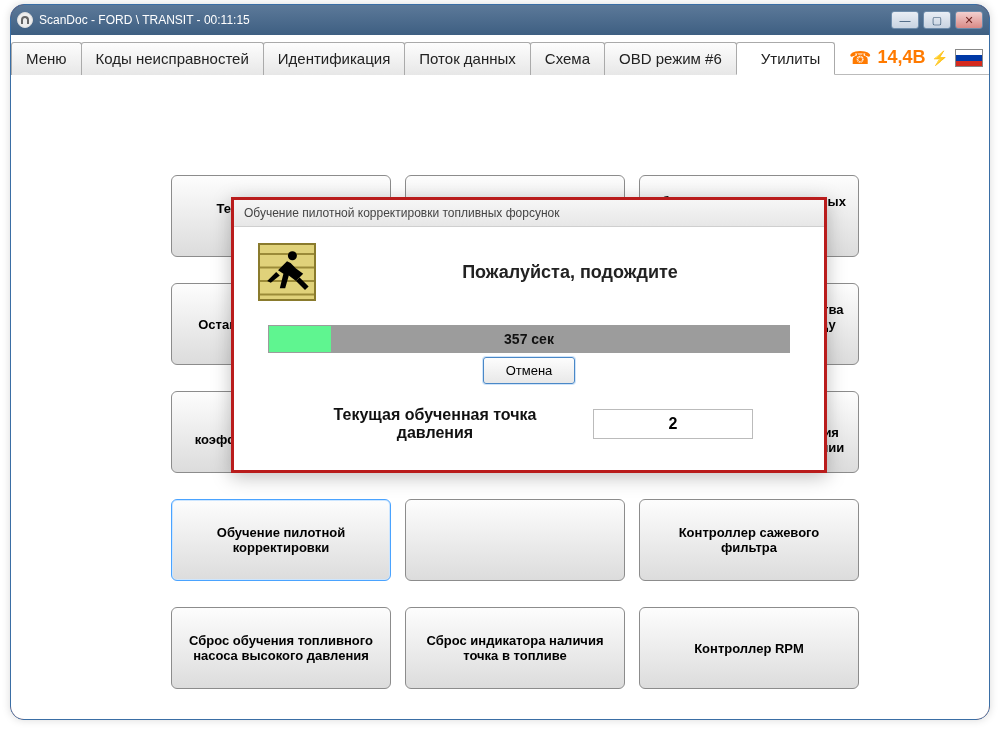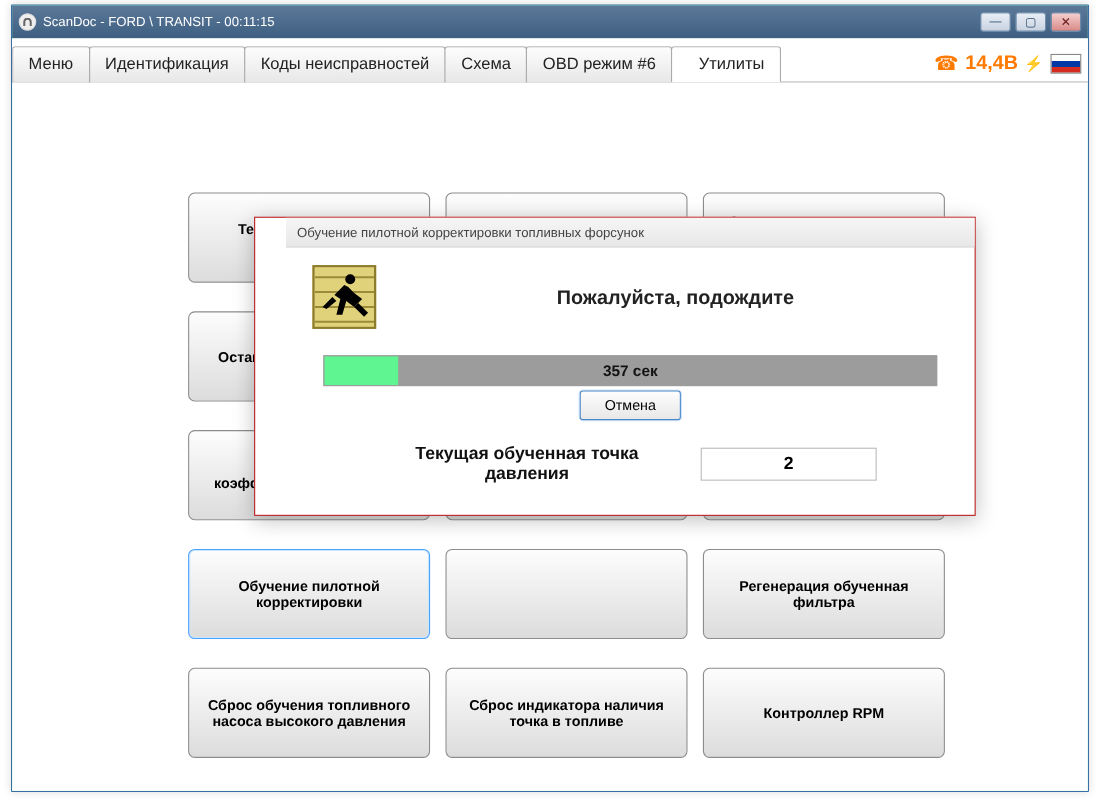--- a/index.html
+++ b/index.html
@@ -9,23 +9,23 @@
     font-size: 13px;
     background: #fff;
     width: 1000px;
     height: 738px;
     overflow: hidden;
   }
   .window {
     width: 980px;
     margin: 4px auto;
     border: 1px solid #3a6ea5;
-    border-radius: 1px;
+    border-radius: 14px;
     overflow: hidden;
-    background: #86efac;
+    background: #7f1d1d;
     box-shadow: 0 0 8px rgba(0,0,0,0.15);
   }
   .titlebar {
     height: 30px;
     background: linear-gradient(#5c7999,#3e5f82);
     display: flex;
     align-items: center;
     color: #fff;
     font-size: 12px;
     padding: 0 6px;
@@ -139,25 +139,24 @@
     cursor: pointer;
   }
   .util-btn.selected {
     border: 1.5px solid #4aa3ff;
     box-shadow: inset 0 0 0 1px #cde6ff;
   }
   
   .modal {
     position: absolute;
     top: 162px; left: 220px;
-    width: 656px;
-    background: #fff;
-    border: 1px solid #b91c1c;
+    width: 596px;
+    background: #fff;
+    border: 3px solid #b91c1c;
     box-shadow: 0 4px 18px rgba(0,0,0,0.25);
-    padding-left: 28px;
   }
   .modal-title {
     background: linear-gradient(#f6f6f6,#e7e7e7);
     border-bottom: 1px solid #cfcfcf;
     padding: 6px 10px;
     font-size: 12px;
     color: #444;
   }
   .modal-body {
     padding: 16px 24px 28px;
@@ -249,22 +248,23 @@
     <div class="win-controls">
       <div class="win-btn">—</div>
       <div class="win-btn">▢</div>
       <div class="win-btn close">✕</div>
     </div>
   </div>
 
   <div class="content-area">
     <div class="tabs">
       <div class="tab">Меню</div>
+      <div class="tab">Коды неисправностей</div>
       <div class="tab">Идентификация</div>
-      <div class="tab">Коды неисправностей</div>
+      <div class="tab">Поток данных</div>
       <div class="tab">Схема</div>
       <div class="tab">OBD режим #6</div>
       <div class="tab active">Утилиты</div>
       <div class="status-right">
         <span class="phone-icon">☎</span>
         <span class="voltage">14,4B</span>
         <span class="plug-icon">⚡</span>
         <div class="flag"></div>
       </div>
     </div>
@@ -277,21 +277,21 @@
       <div class="util-btn">Останов / Пуск двигателя</div>
       <div class="util-btn"></div>
       <div class="util-btn">Сброс адаптации количества впрыска на холостом ходу клапана</div>
 
       <div class="util-btn">Корректировка коэффициентов форсунок</div>
       <div class="util-btn"></div>
       <div class="util-btn">Очистка датчика распознавания содержания топливного бака в состоянии</div>
 
       <div class="util-btn selected">Обучение пилотной корректировки</div>
       <div class="util-btn"></div>
-      <div class="util-btn">Регенерация обученная фильтра</div>
+      <div class="util-btn">Контроллер сажевого фильтра</div>
 
       <div class="util-btn">Сброс обучения топливного насоса высокого давления</div>
       <div class="util-btn">Сброс индикатора наличия точка в топливе</div>
       <div class="util-btn">Контроллер RPM</div>
     </div>
 
     <div class="modal">
       <div class="modal-title">Обучение пилотной корректировки топливных форсунок</div>
       <div class="modal-body">
         <div class="wait-row">

